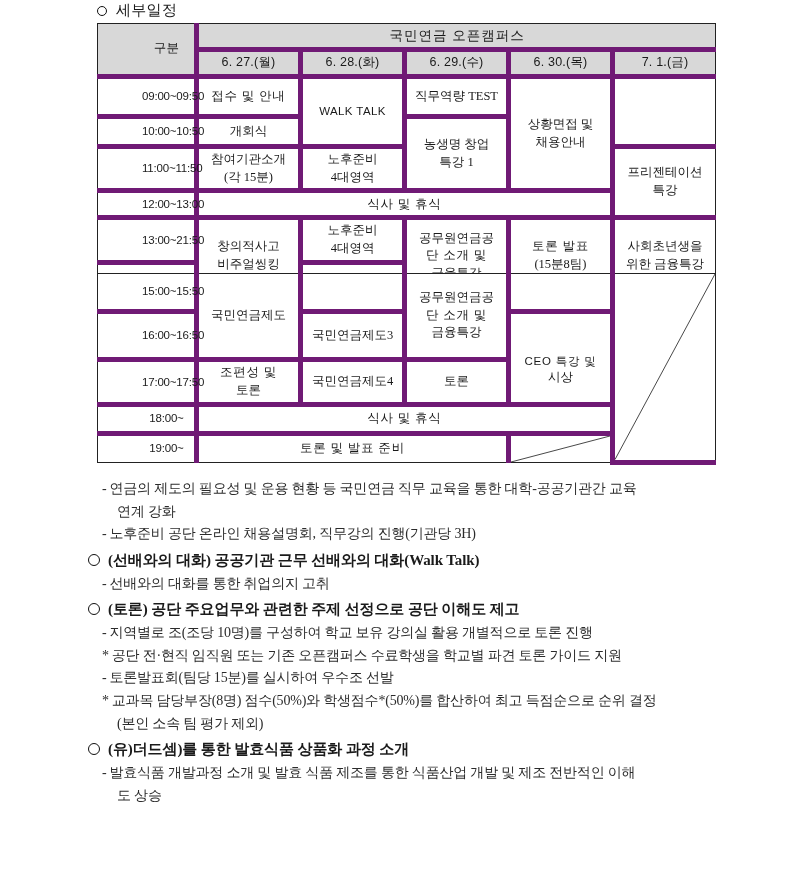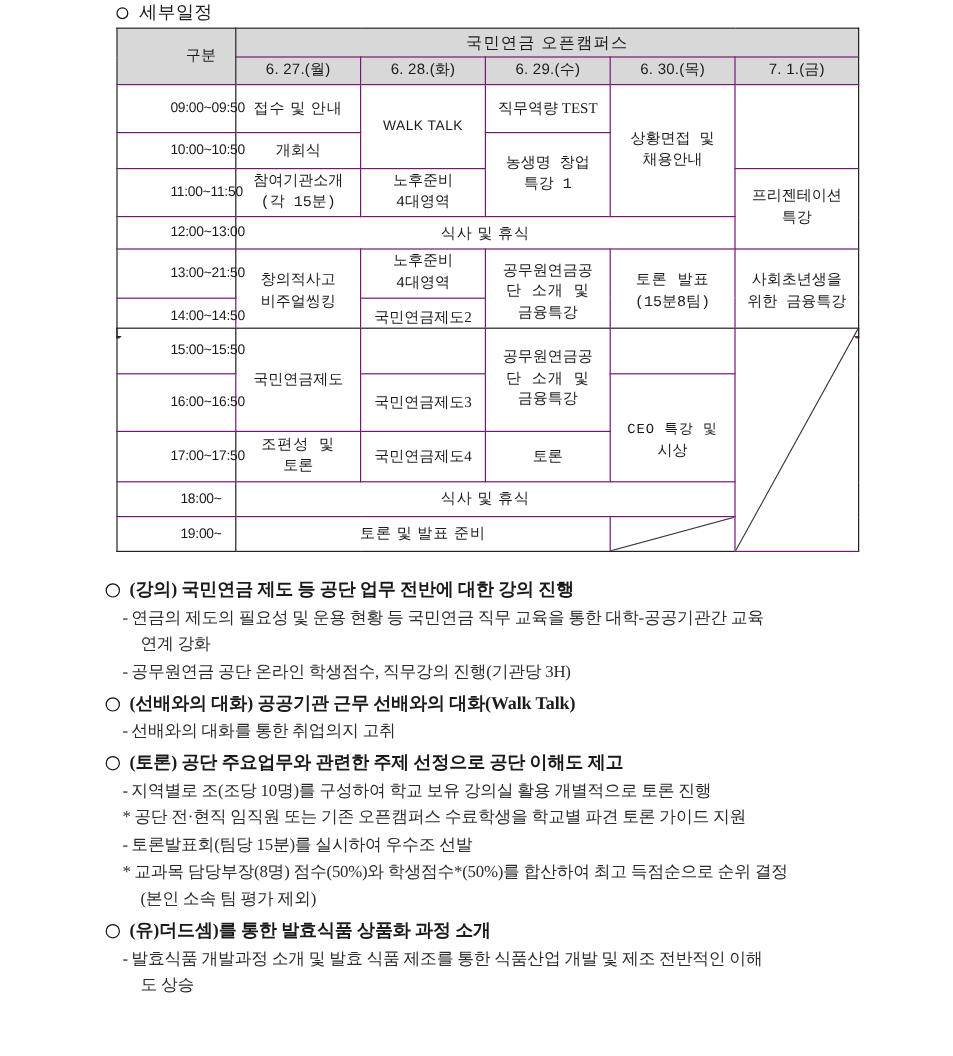--- a/index.html
+++ b/index.html
@@ -55,21 +55,21 @@
     position: absolute;
     border-collapse: collapse;
     table-layout: fixed;
     font-size: 12.5px;
     background: #fff;
   }
   #table-one { left: 97px; top: 23px; width: 618px; }
   #table-two { left: 97px; top: 273px; width: 618px; border-radius: 19px; }
 
   .sched-table td, .sched-table th {
-    border: 1px solid #701a75;
+    border: 5px solid #701a75;
     text-align: center;
     vertical-align: middle;
     padding: 2px 3px;
     line-height: 1.42;
     font-weight: normal;
     word-break: keep-all;
   }
   .sched-table .outer-l { border-left: 1.9px solid #222; }
   .sched-table .outer-r { border-right: 1.9px solid #222; }
   .sched-table .outer-t { border-top: 1.9px solid #222; }
@@ -92,21 +92,21 @@
     font-size: 11.5px;
     letter-spacing: -0.2px;
     white-space: nowrap;
   }
   .latin {
     font-family: "Liberation Sans", "DejaVu Sans", sans-serif;
     font-size: 11.5px;
     letter-spacing: 0.4px;
     margin-top: 24px;
   }
-  .cellrow { white-space: nowrap; font-family: Liberation Mono, monospace; }
+  .cellrow { white-space: nowrap; }
   .spaced { letter-spacing: 0.8px; }
 
   
   .diag-host { position: relative; padding: 0; }
   .diag-svg {
     position: absolute;
     left: 0; top: 0;
     width: 100%;
     height: 100%;
     display: block;
@@ -323,33 +323,29 @@
             <line x1="0" y1="30" x2="100" y2="0" stroke="#333" stroke-width="0.9" vector-effect="non-scaling-stroke"></line>
           </svg>
         </td>
       </tr>
     </tbody>
   </table>
 
   <div class="notes">
 
     <div class="note-block">
-      <div class="note-head">
-        <span class="circle-marker big"></span>
-        <span class="note-head-text">(강의) 국민연금 제도 등 공단 업무 전반에 대한 강의 진행</span>
-      </div>
       <div class="note-sub">
         <span class="lead">-</span><span>연금의 제도의 필요성 및 운용 현황 등 국민연금 직무 교육을 통한 대학-공공기관간 교육</span>
       </div>
       <div class="note-cont">연계 강화</div>
     </div>
 
     <div class="note-block">
       <div class="note-sub">
-        <span class="lead">-</span><span>공무원연금 공단 온라인 학생점수, 직무강의 진행(기관당 3H)</span>
+        <span class="lead">-</span><span>노후준비 공단 온라인 채용설명회, 직무강의 진행(기관당 3H)</span>
       </div>
     </div>
 
     <div class="note-block">
       <div class="note-head">
         <span class="circle-marker big"></span>
         <span class="note-head-text">(선배와의 대화) 공공기관 근무 선배와의 대화(Walk Talk)</span>
       </div>
       <div class="note-sub">
         <span class="lead">-</span><span>선배와의 대화를 통한 취업의지 고취</span>

